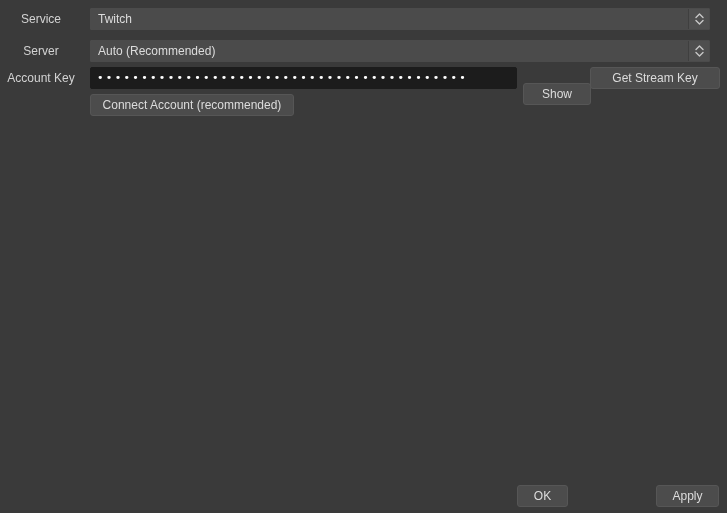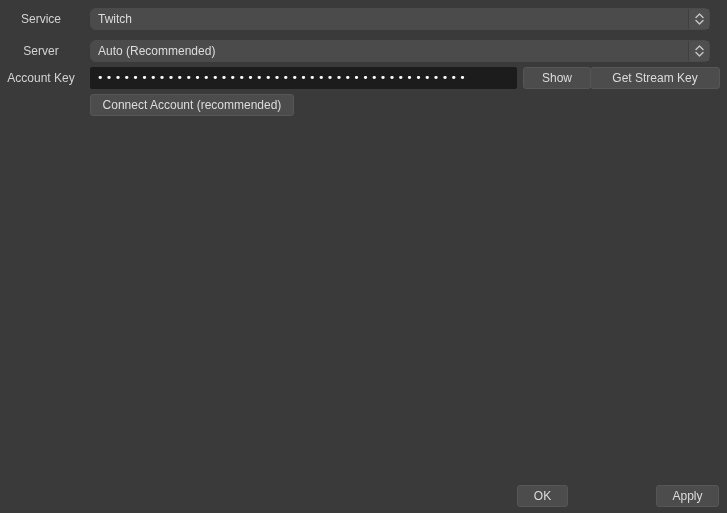--- a/index.html
+++ b/index.html
@@ -52,21 +52,21 @@
 
   
   .combobox {
     position: absolute;
     left: 90px;
     top: 0;
     width: 620px;
     height: 22px;
     background: #4b4b4b;
     border: 1px solid #4b4b4b;
-    border-radius: 6px;
+    border-radius: 1px;
     box-sizing: border-box;
     display: flex;
     align-items: center;
   }
   .combobox .combo-value {
     flex: 1 1 auto;
     padding-left: 7px;
     color: #dcdcdc;
     font-size: 12px;
     line-height: 20px;
@@ -126,21 +126,21 @@
     color: #dcdcdc;
     font-size: 12px;
     font-family: "Liberation Sans", sans-serif;
     text-align: center;
     box-sizing: border-box;
     padding: 0 6px;
     white-space: nowrap;
     cursor: default;
   }
 
-  .btn-show        { left: 523px; width: 68px; }
+  .btn-show        { left: 523px; width: 68px; margin-top: 16px; }
   .btn-getkey      { left: 590px; width: 130px; }
   .btn-connect     { left: 90px;  width: 204px; }
 
   
   #dialog-buttonbox {
     position: absolute;
     left: 0;
     top: 485px;
     width: 727px;
     height: 22px;

